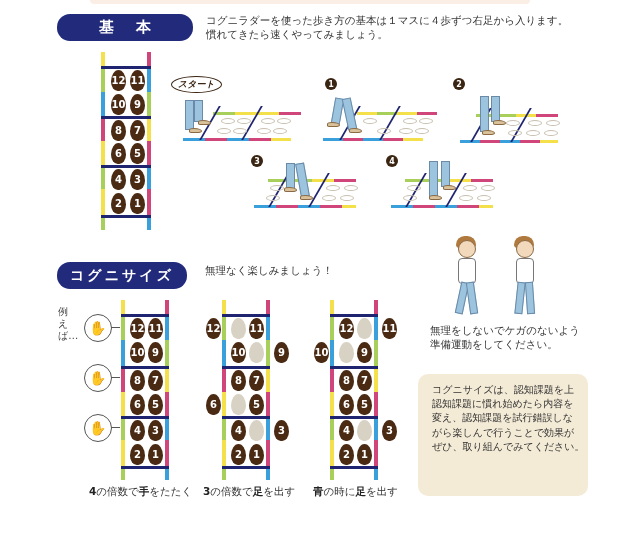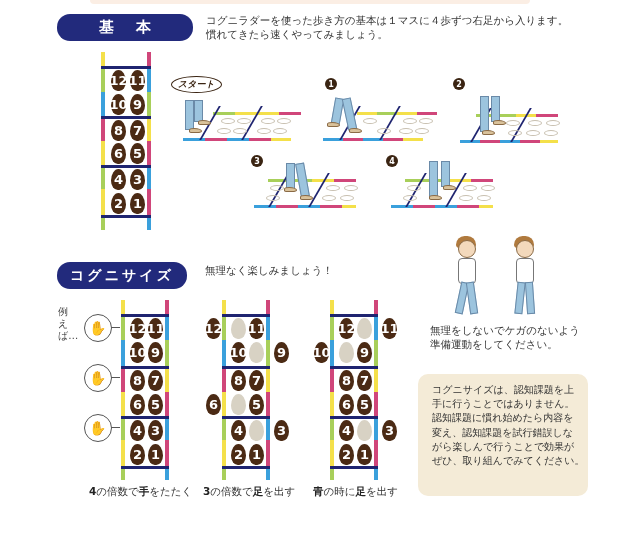--- a/index.html
+++ b/index.html
@@ -20,21 +20,21 @@
   .desc-cog { left: 205px; top: 263px; }
 
   
   .ladder { position: absolute; }
   .rail { position: absolute; width: 4px; }
   .rung { position: absolute; height: 3px; background: #1f2470; }
   .rail-seg { position: absolute; left: 0; width: 4px; }
   .foot {
     position: absolute; width: 15px; height: 21px; background: #4b2a14;
     border-radius: 50% 50% 45% 45% / 55% 55% 45% 45%;
-    color: #fff; font-size: 13px; font-weight: bold;
+    color: #fff; font-size: 10px; font-weight: bold;
     display: flex; align-items: center; justify-content: center;
   }
   .foot.ghost { background: #d8d2c4; }
 
   
   .step { position: absolute; }
   .step-num {
     position: absolute; width: 12px; height: 12px; border-radius: 50%; background: #3a2412; color: #fff;
     font-size: 8px; font-weight: bold; display: flex; align-items: center; justify-content: center;
   }
@@ -411,18 +411,17 @@
   <div class="pants" style="left:14px;top:46px;transform:rotate(-4deg);"></div>
 </div>
 
 <div class="warm-text">
   <div>無理をしないでケガのないよう</div>
   <div>準備運動をしてください。</div>
 </div>
 
 <div class="info-box">
   <div>コグニサイズは、認知課題を上</div>
-  <div>手に行うことではありません。</div>
   <div>認知課題に慣れ始めたら内容を</div>
   <div>変え、認知課題を試行錯誤しな</div>
   <div>がら楽しんで行うことで効果が</div>
   <div>ぜひ、取り組んでみてください。</div>
 </div>
 
 </body></html>

